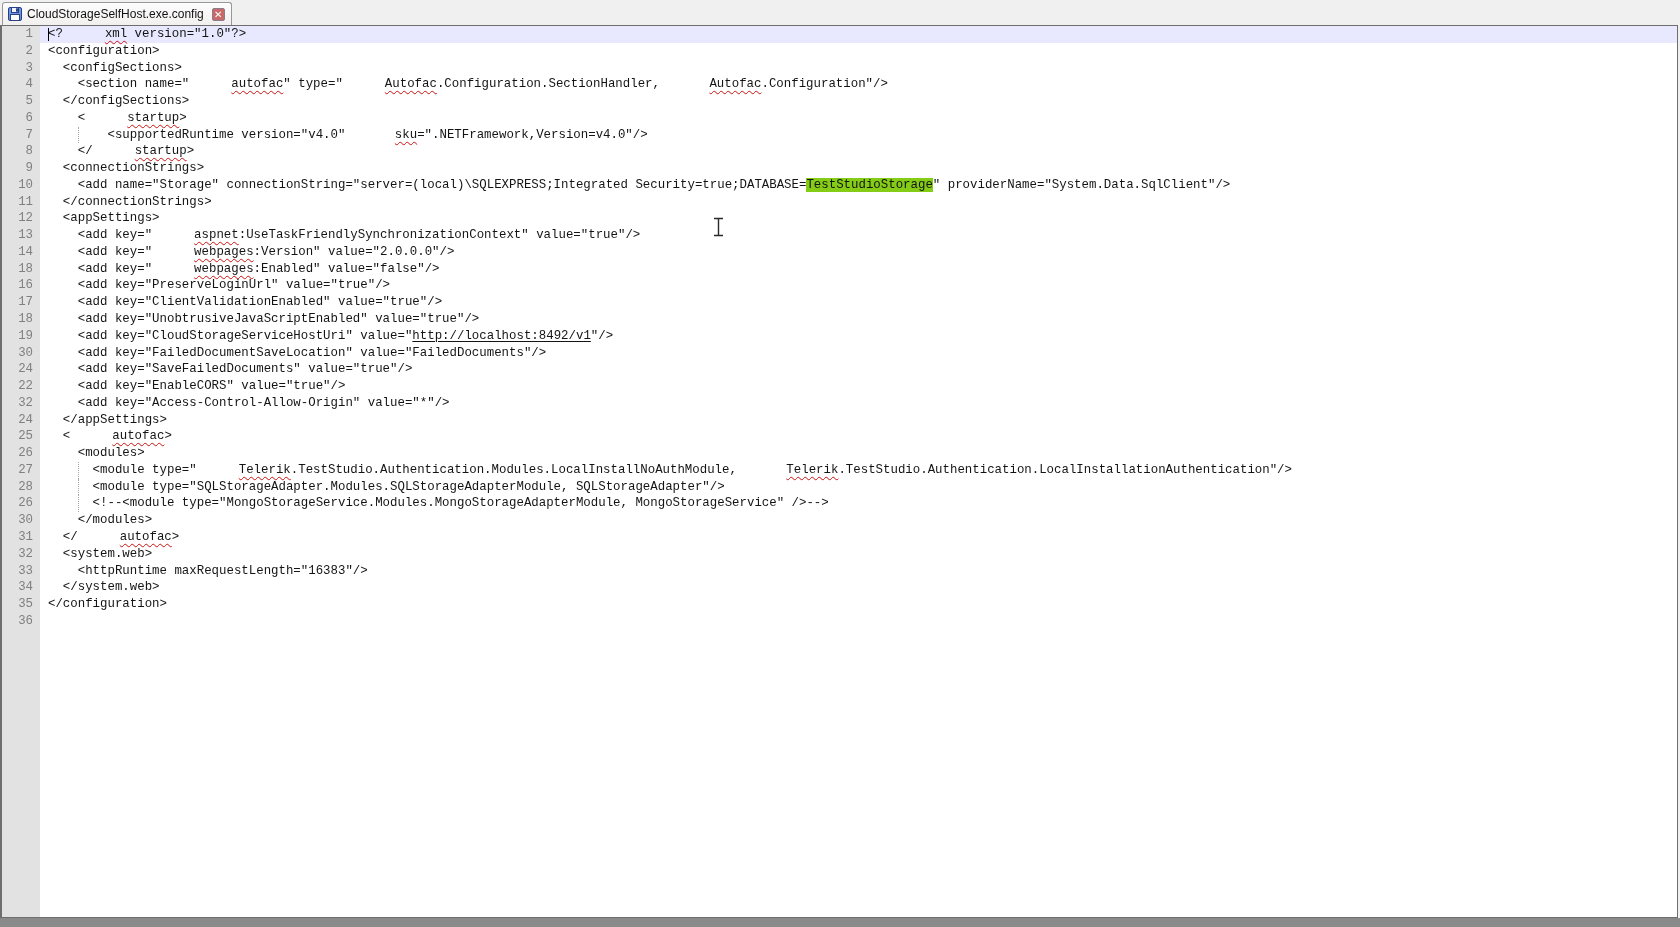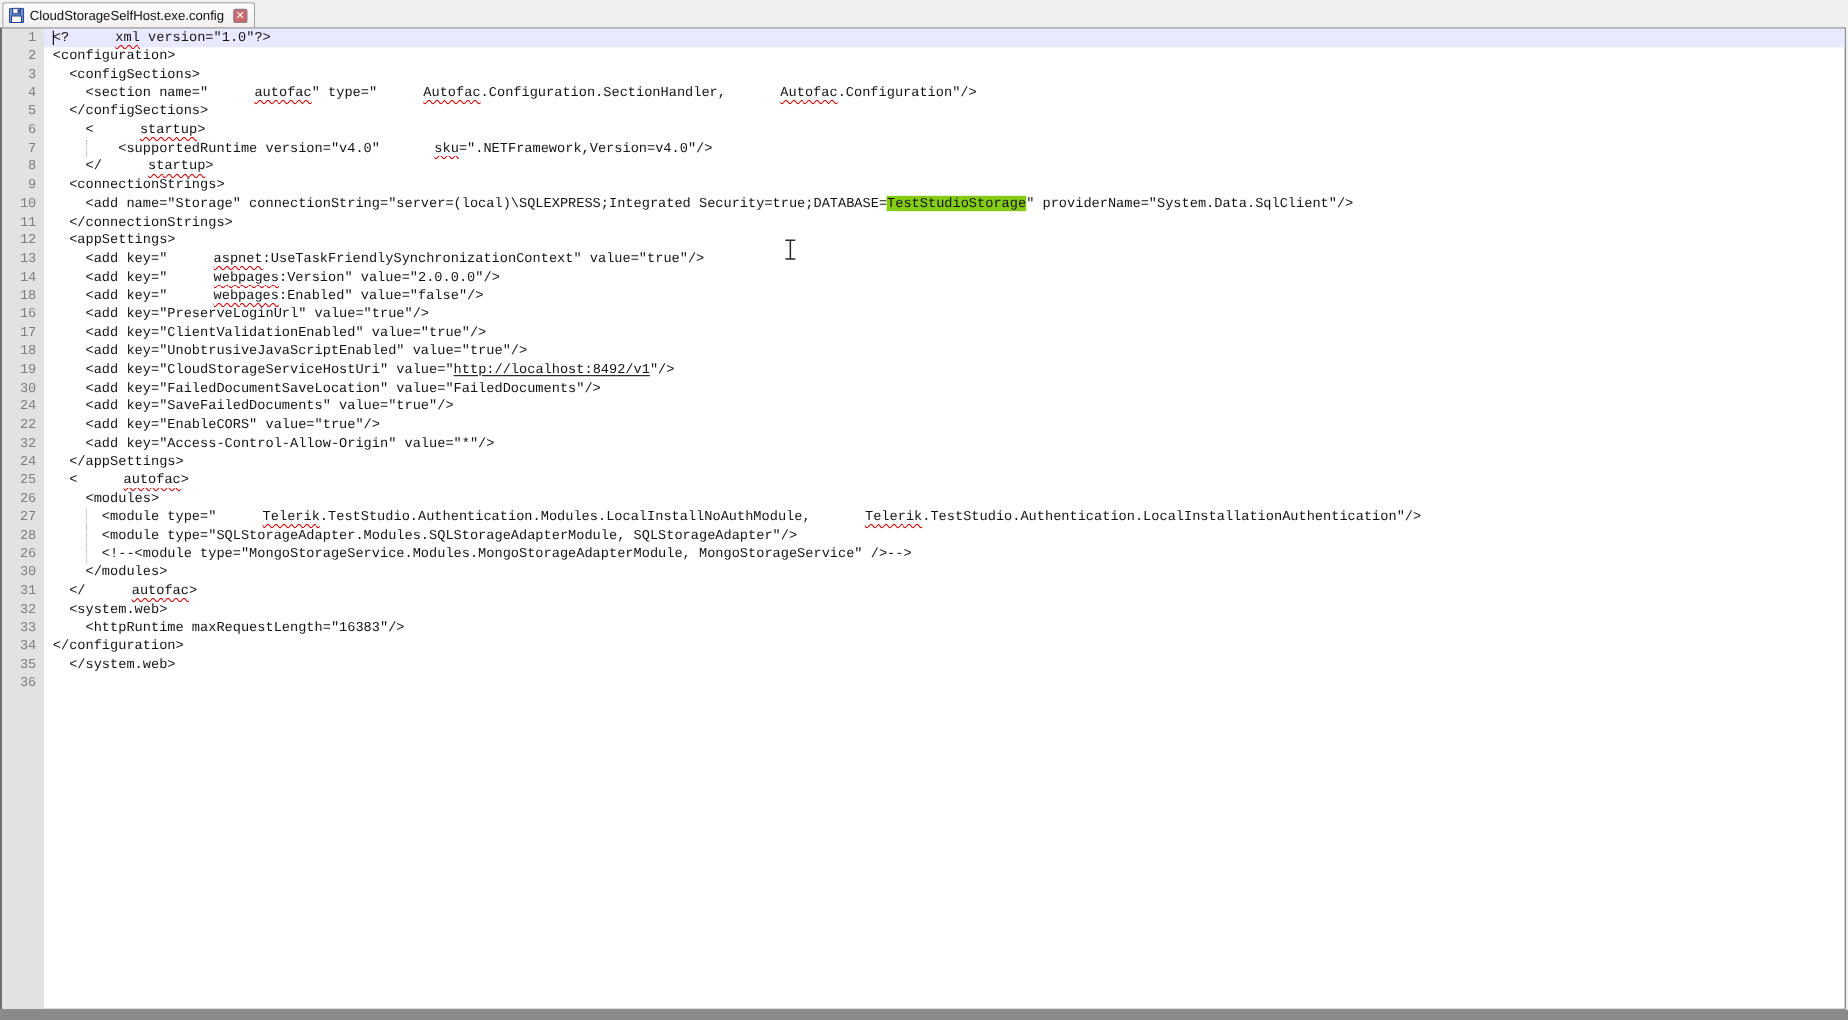--- a/index.html
+++ b/index.html
@@ -147,22 +147,22 @@
       <div class="code-line"><span class="seg-p">  &lt;/appSettings&gt;</span></div>
       <div class="code-line"><span class="seg-p">  &lt;</span><span class="seg-sq">autofac</span><span class="seg-p">&gt;</span></div>
       <div class="code-line"><span class="seg-p">    &lt;modules&gt;</span></div>
       <div class="code-line"><span class="indent-guide"></span><span class="seg-p">      &lt;module type="</span><span class="seg-sq">Telerik</span><span class="seg-p">.TestStudio.Authentication.Modules.LocalInstallNoAuthModule, </span><span class="seg-sq">Telerik</span><span class="seg-p">.TestStudio.Authentication.LocalInstallationAuthentication"/&gt;</span></div>
       <div class="code-line"><span class="indent-guide"></span><span class="seg-p">      &lt;module type="SQLStorageAdapter.Modules.SQLStorageAdapterModule, SQLStorageAdapter"/&gt;</span></div>
       <div class="code-line"><span class="indent-guide"></span><span class="seg-p">      &lt;!--&lt;module type="MongoStorageService.Modules.MongoStorageAdapterModule, MongoStorageService" /&gt;--&gt;</span></div>
       <div class="code-line"><span class="seg-p">    &lt;/modules&gt;</span></div>
       <div class="code-line"><span class="seg-p">  &lt;/</span><span class="seg-sq">autofac</span><span class="seg-p">&gt;</span></div>
       <div class="code-line"><span class="seg-p">  &lt;system.web&gt;</span></div>
       <div class="code-line"><span class="seg-p">    &lt;httpRuntime maxRequestLength="16383"/&gt;</span></div>
+      <div class="code-line"><span class="seg-p">  &lt;/system.web&gt;</span></div>
       <div class="code-line"><span class="seg-p">&lt;/configuration&gt;</span></div>
-      <div class="code-line"><span class="seg-p">  &lt;/system.web&gt;</span></div>
       <div class="code-line"></div>
     </div>
 </div>
 
 <div class="bottom-strip"></div>
 
 <div class="ibeam">
   <svg width="13" height="20" viewBox="0 0 13 20">
     <path d="M2 1.5 H11 M6.5 1.5 V18.5 M2 18.5 H11" stroke="#2a2a2a" stroke-width="1.4" fill="none"></path>
   </svg>

